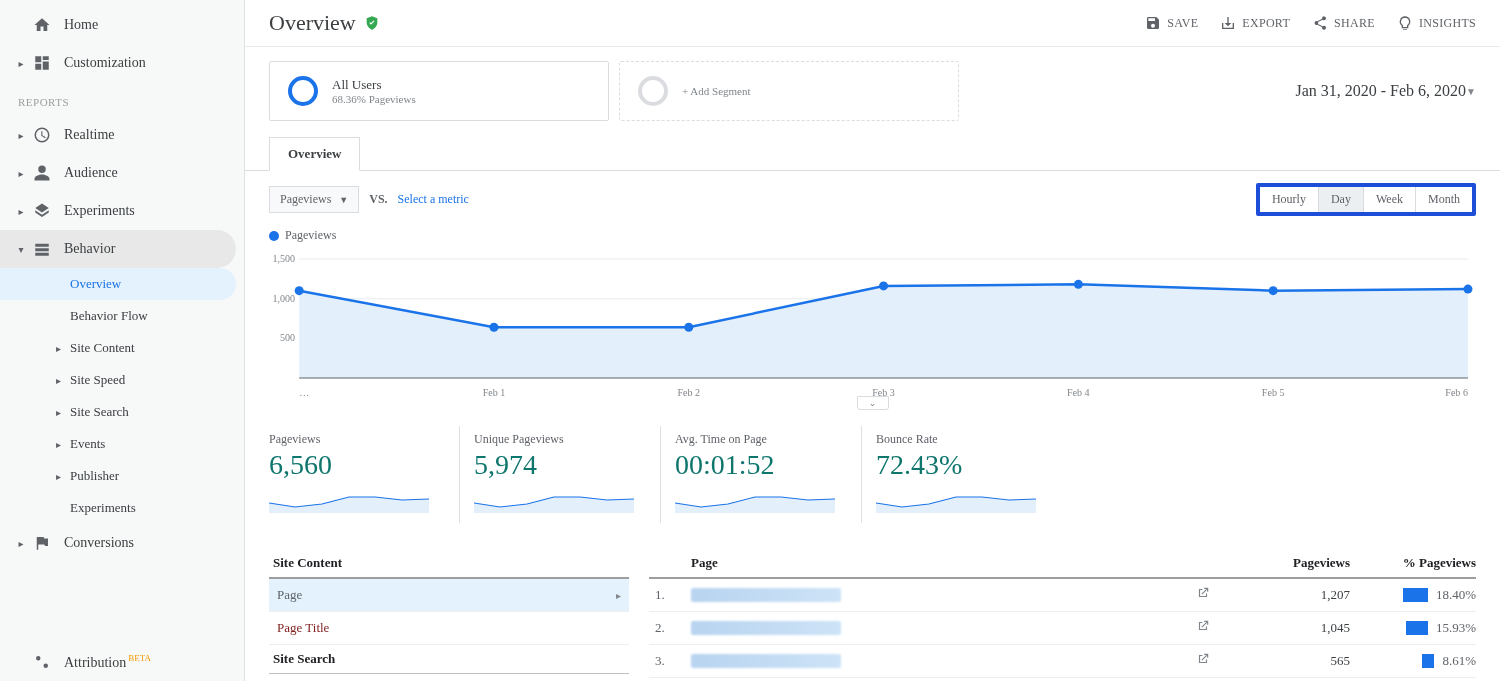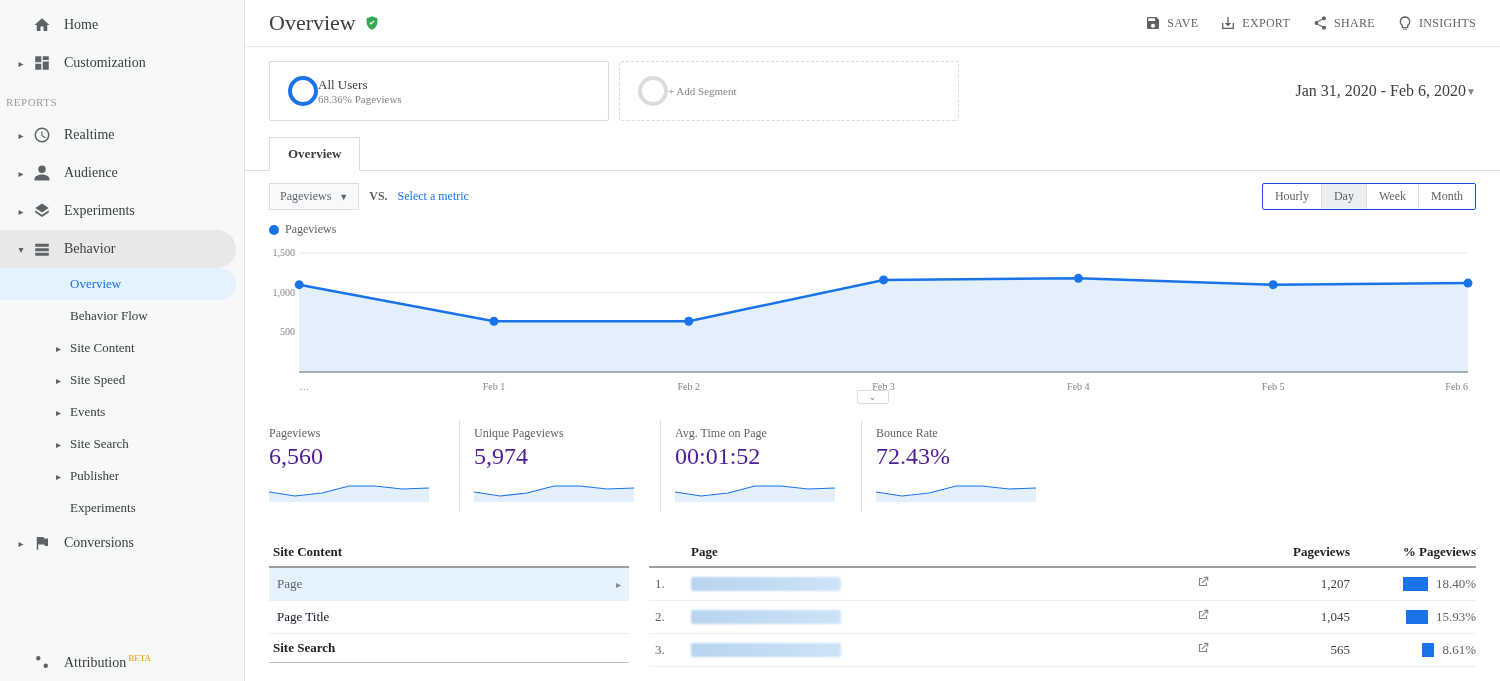--- a/index.html
+++ b/index.html
@@ -3,79 +3,79 @@
 <meta charset="utf-8">
 <style>
 * { margin: 0; padding: 0; box-sizing: border-box; }
 body { font-family: Roboto, Arial, sans-serif; font-size: 13px; color: #5f6368; background: #fff; width: 1500px; height: 681px; overflow: hidden; }
 .app { display: flex; height: 100%; font-family: Liberation Serif, serif; }
 .sidebar { width: 245px; background: #f7f8f8; border-right: 1px solid #e0e0e0; display: flex; flex-direction: column; padding-top: 6px; }
 .nav-item { display: flex; align-items: center; padding: 10px 16px; cursor: pointer; color: #3c4043; font-size: 14px; }
 .nav-item .arrow { width: 10px; text-align: center; color: #5f6368; font-size: 10px; }
 .nav-item .icon { width: 20px; margin-left: 6px; margin-right: 12px; display: flex; align-items: center; justify-content: center; }
 .nav-item .icon svg { width: 18px; height: 18px; fill: #5f6368; }
-.nav-section-label { padding: 14px 6px 8px; font-size: 11px; color: #9e9e9e; letter-spacing: 0.5px; }
+.nav-section-label { padding: 14px 18px 8px; font-size: 11px; color: #9e9e9e; letter-spacing: 0.5px; }
 .nav-item.active-parent { background: #e8e8e8; border-radius: 0 22px 22px 0; margin-right: 8px; }
 .sub-item { padding: 8px 16px 8px 70px; font-size: 13px; color: #3c4043; cursor: pointer; }
 .sub-item.active { background: #e3f2fd; color: #1a73e8; border-radius: 0 22px 22px 0; margin-right: 8px; font-weight: 500; }
 .sub-item .sub-arrow { display: inline-block; width: 10px; margin-left: -14px; margin-right: 4px; color: #5f6368; font-size: 10px; }
 .sidebar-spacer { flex: 1; }
 .beta-tag { font-size: 9px; color: #f29900; font-weight: 500; vertical-align: super; margin-left: 2px; }
 
 .main { flex: 1; display: flex; flex-direction: column; overflow: hidden; }
 .header-bar { display: flex; align-items: center; padding: 10px 24px; border-bottom: 1px solid #e8eaed; }
 .header-title { font-size: 22px; font-weight: 500; color: #3c4043; }
 .shield-badge { width: 16px; height: 18px; margin-left: 8px; }
 .header-spacer { flex: 1; }
 .header-actions { display: flex; gap: 22px; }
 .header-action { display: flex; align-items: center; gap: 6px; font-size: 12px; font-weight: 500; color: #5f6368; cursor: pointer; letter-spacing: 0.3px; }
 .header-action svg { width: 16px; height: 16px; fill: #5f6368; }
 
 .content { flex: 1; background: #fff; overflow-y: auto; }
 .segment-row { display: flex; align-items: center; padding: 14px 24px; gap: 10px; }
-.segment-card { border: 1px solid #dadce0; border-radius: 2px; padding: 12px 18px; display: flex; align-items: center; width: 340px; height: 60px; cursor: pointer; }
+.segment-card { border: 1px solid #dadce0; border-radius: 2px; padding: 12px 18px; display: flex; align-items: center; gap: 14px; width: 340px; height: 60px; cursor: pointer; }
 .segment-card.add { border: 1px dashed #dadce0; }
 .segment-circle { width: 30px; height: 30px; border-radius: 50%; border: 4px solid #1a73e8; }
 .segment-circle.empty { border-color: #dadce0; }
 .segment-info .seg-title { font-size: 13px; font-weight: 500; color: #3c4043; }
 .segment-info .seg-sub { font-size: 11px; color: #80868b; }
 .date-range { margin-left: auto; font-size: 16px; color: #3c4043; display: flex; align-items: center; gap: 0; cursor: pointer; }
 .date-range .tri { font-size: 10px; color: #80868b; }
 
 .tab-strip { border-bottom: 1px solid #dadce0; padding: 0 24px; margin-top: 2px; }
 .tab { display: inline-block; border: 1px solid #dadce0; border-bottom-color: #fff; margin-bottom: -1px; padding: 8px 18px; font-size: 13px; font-weight: 700; color: #3c4043; background: #fff; cursor: pointer; }
 
 .controls-row { display: flex; align-items: center; padding: 12px 24px; gap: 10px; }
 .metric-select { border: 1px solid #dadce0; background: #f8f9fa; padding: 5px 10px; font-size: 12px; cursor: pointer; display: flex; align-items: center; gap: 8px; }
 .vs { font-size: 12px; font-weight: 700; color: #5f6368; }
 .select-metric { font-size: 12px; color: #1a73e8; cursor: pointer; }
-.time-toggle { margin-left: auto; display: flex; border: 1px solid #1d4ed8; border-radius: 2px; overflow: hidden; }
+.time-toggle { margin-left: auto; display: flex; border: 4px solid #1d4ed8; border-radius: 2px; overflow: hidden; }
 .time-btn { padding: 5px 12px; font-size: 12px; cursor: pointer; border-left: 1px solid #dadce0; color: #5f6368; }
 .time-btn:first-child { border-left: none; }
 .time-btn.active { background: #eceff1; font-weight: 500; }
 
 .chart-block { padding: 0 24px 6px; }
 .legend { display: flex; align-items: center; gap: 6px; font-size: 12px; color: #5f6368; margin-bottom: 4px; }
 .legend .dot { width: 10px; height: 10px; border-radius: 50%; background: #1a73e8; }
 .chart-svg { width: 100%; height: 155px; display: block; }
 
 .metrics-row { display: flex; padding: 10px 24px 18px; gap: 0; }
 .metric-card { border-left: 1px solid #e0e0e0; padding: 6px 26px 6px 14px; flex: 0 0 190px; }
 .metric-card:first-child { border-left: none; padding-left: 0; }
 .metric-label { font-size: 12px; color: #5f6368; margin-bottom: 2px; }
-.metric-value { font-size: 24px; color: #4c1d95; }
+.metric-value { font-size: 28px; color: #0f766e; }
 .spark { width: 160px; height: 28px; margin-top: 4px; }
 
 .tables-row { display: flex; padding: 8px 24px; gap: 20px; }
 .tcol-left { width: 360px; }
 .tcol-right { flex: 1; }
 .thead { font-size: 13px; font-weight: 700; color: #202124; padding: 6px 4px; border-bottom: 2px solid #9e9e9e; }
 .trow { display: flex; align-items: center; font-size: 13px; padding: 8px 8px; border-bottom: 1px solid #eceff1; cursor: pointer; }
 .trow.active { background: #e3f2fd; }
-.trow.link { color: #0f172a; text-align: right; }
+.trow.link { color: #7f1d1d; text-align: right; }
 .trow .tarrow { margin-left: auto; font-size: 10px; color: #80868b; }
 
 .rt-head { display: grid; grid-template-columns: 36px 1fr 38px 110px 120px; font-size: 13px; font-weight: 700; color: #202124; border-bottom: 2px solid #9e9e9e; padding: 6px 0; gap: 6px; }
 .rt-head .r { text-align: right; }
 .rt-row { display: grid; grid-template-columns: 36px 1fr 38px 110px 120px; align-items: center; font-size: 13px; padding: 7px 0; border-bottom: 1px solid #eceff1; gap: 6px; }
 .rt-row .idx { text-align: left; color: #5f6368; padding-left: 6px; }
 .rt-row .blur { height: 14px; background: linear-gradient(90deg, #b8d4f0 0%, #cde3f7 100%); filter: blur(1px); border-radius: 2px; width: 150px; }
 .rt-row .popout svg { width: 14px; height: 14px; fill: #80868b; cursor: pointer; }
 .rt-row .num { text-align: right; color: #3c4043; }
 .rt-row .pct { display: flex; align-items: center; gap: 8px; justify-content: flex-end; }
@@ -144,22 +144,22 @@
           <svg viewBox="0 0 24 24">
             <path d="M3 5h18v4H3zM3 11h18v4H3zM3 17h18v4H3z"></path>
           </svg>
         </span>
       <span>Behavior</span>
     </div>
     <div class="sub-item active">Overview</div>
     <div class="sub-item">Behavior Flow</div>
     <div class="sub-item"><span class="sub-arrow">▸</span><span>Site Content</span></div>
     <div class="sub-item"><span class="sub-arrow">▸</span><span>Site Speed</span></div>
+    <div class="sub-item"><span class="sub-arrow">▸</span><span>Site Search</span></div>
     <div class="sub-item"><span class="sub-arrow">▸</span><span>Events</span></div>
-    <div class="sub-item"><span class="sub-arrow">▸</span><span>Site Search</span></div>
     <div class="sub-item"><span class="sub-arrow">▸</span><span>Publisher</span></div>
     <div class="sub-item">Experiments</div>
 
     <div class="nav-item">
       <span class="arrow">▸</span>
       <span class="icon">
           <svg viewBox="0 0 24 24">
             <path d="M5 3v18h2v-7h8l1 2h4V6h-5l-1-2H5z"></path>
           </svg>
         </span>

